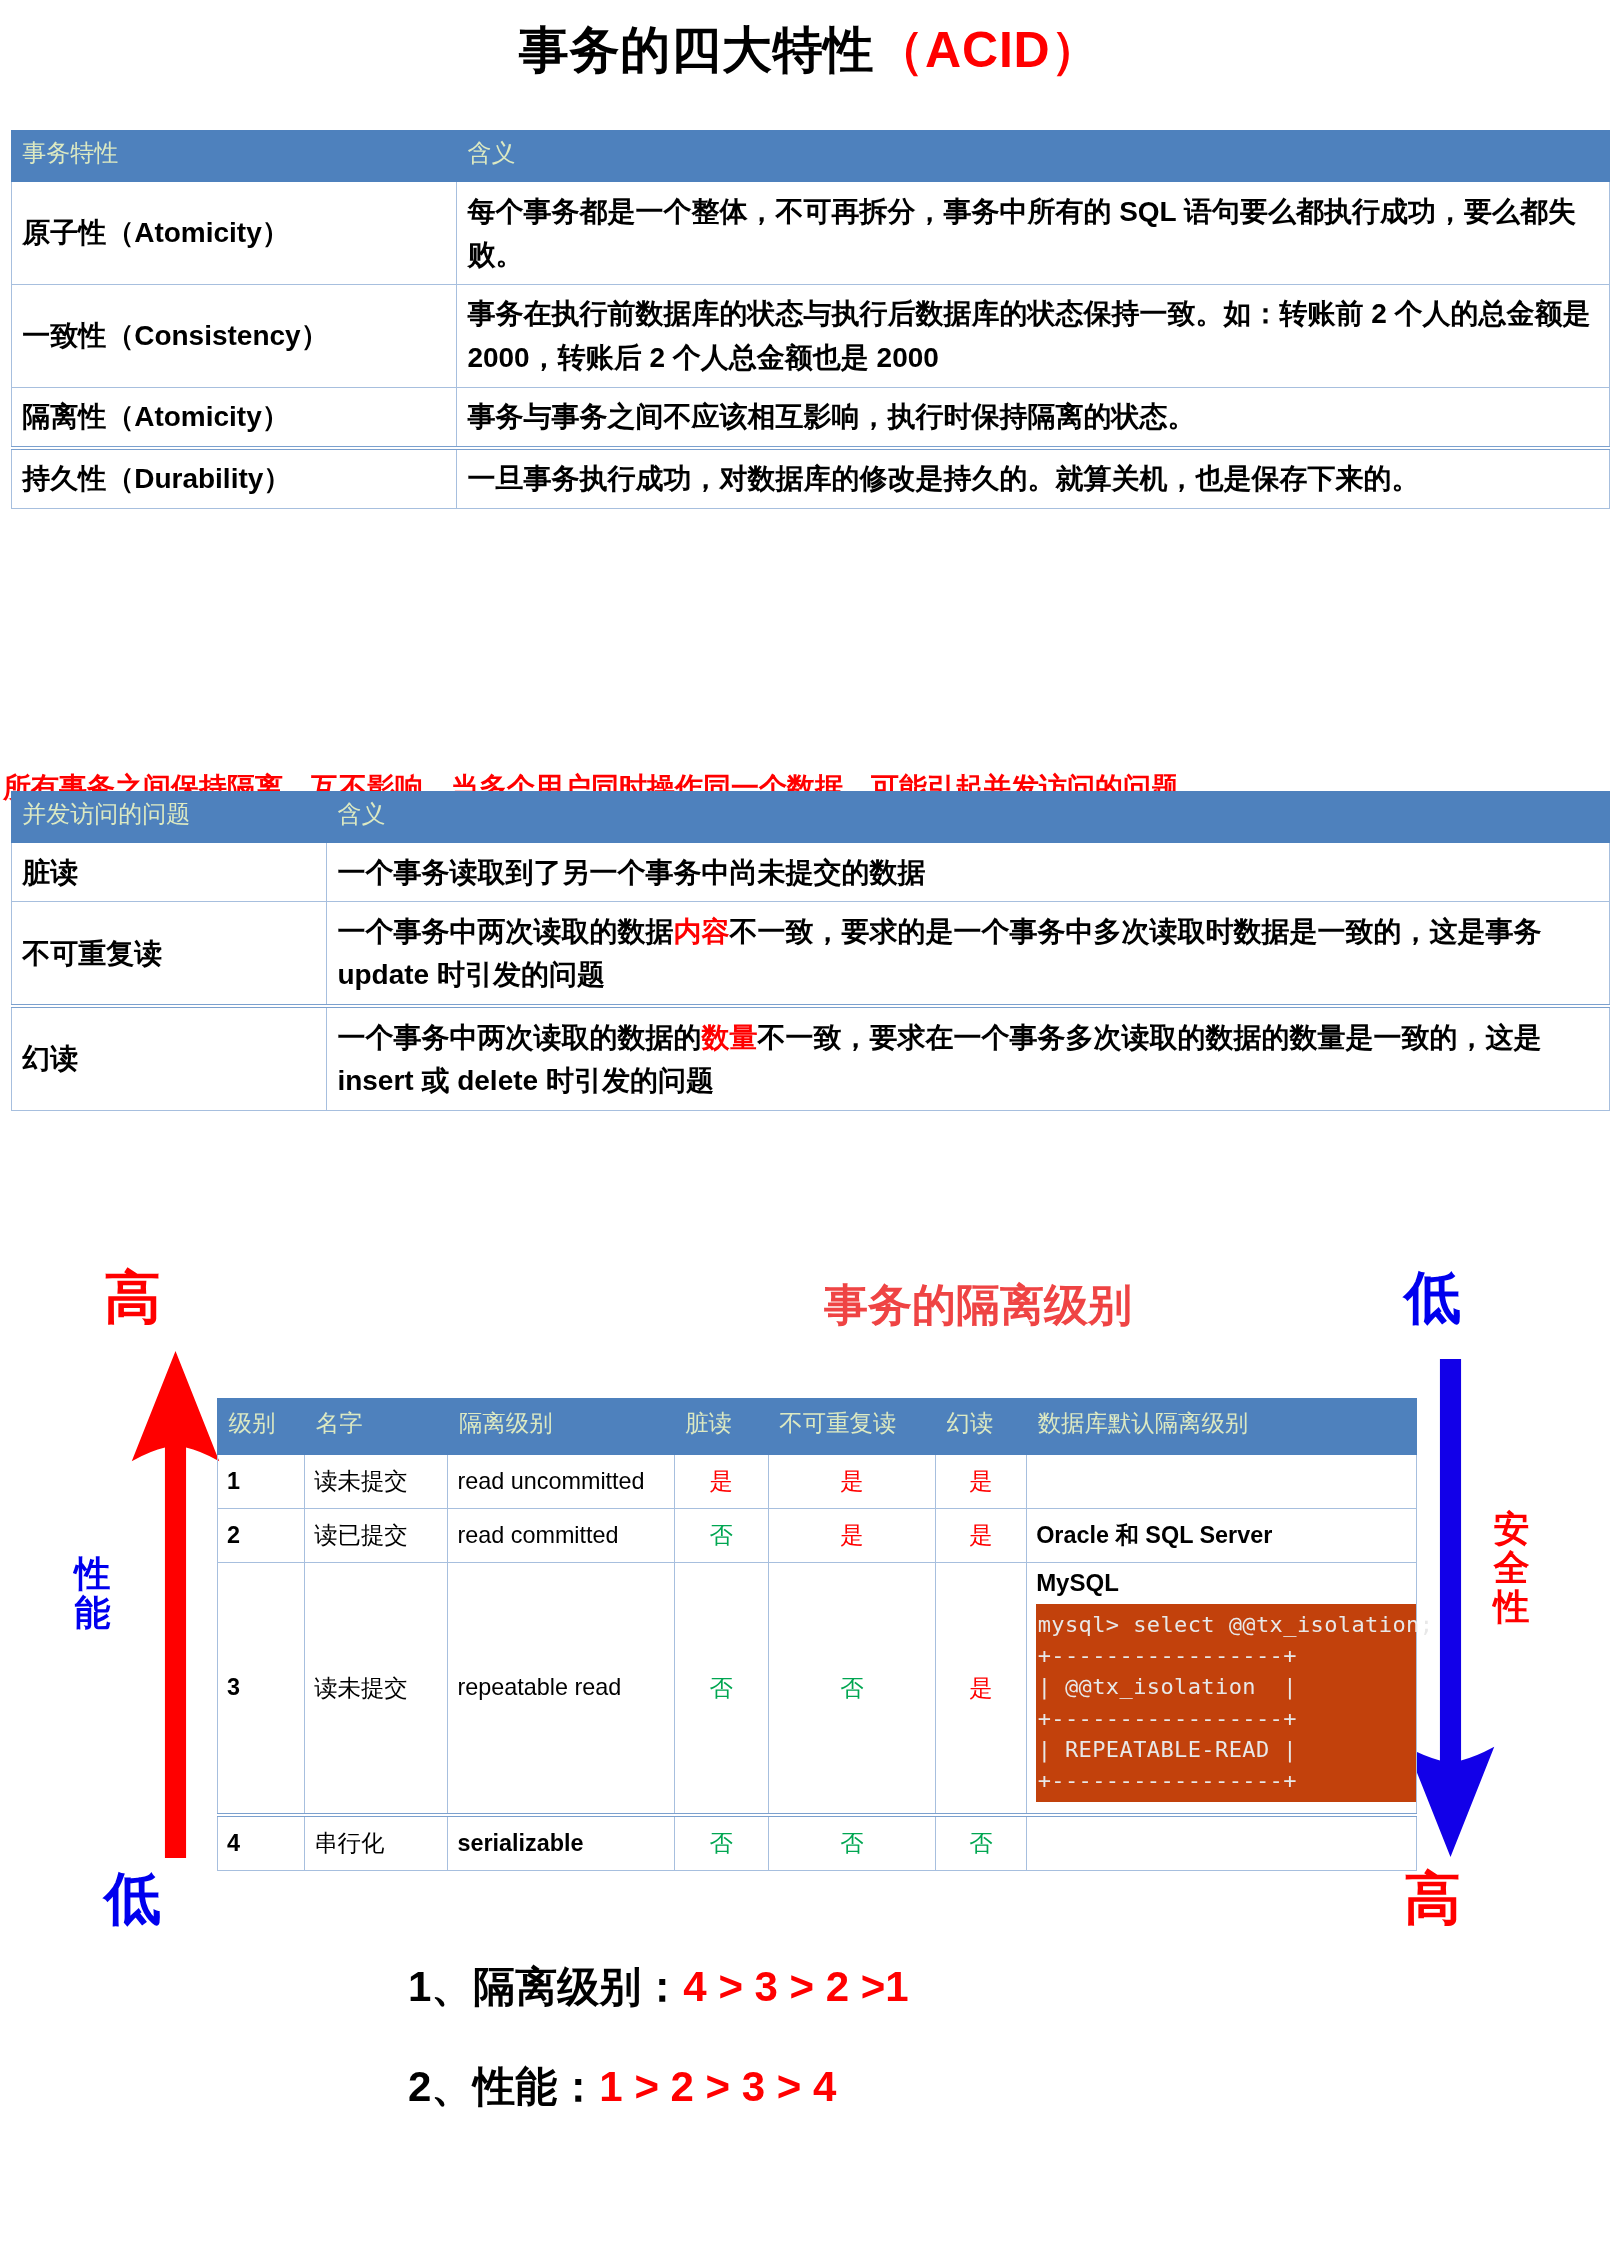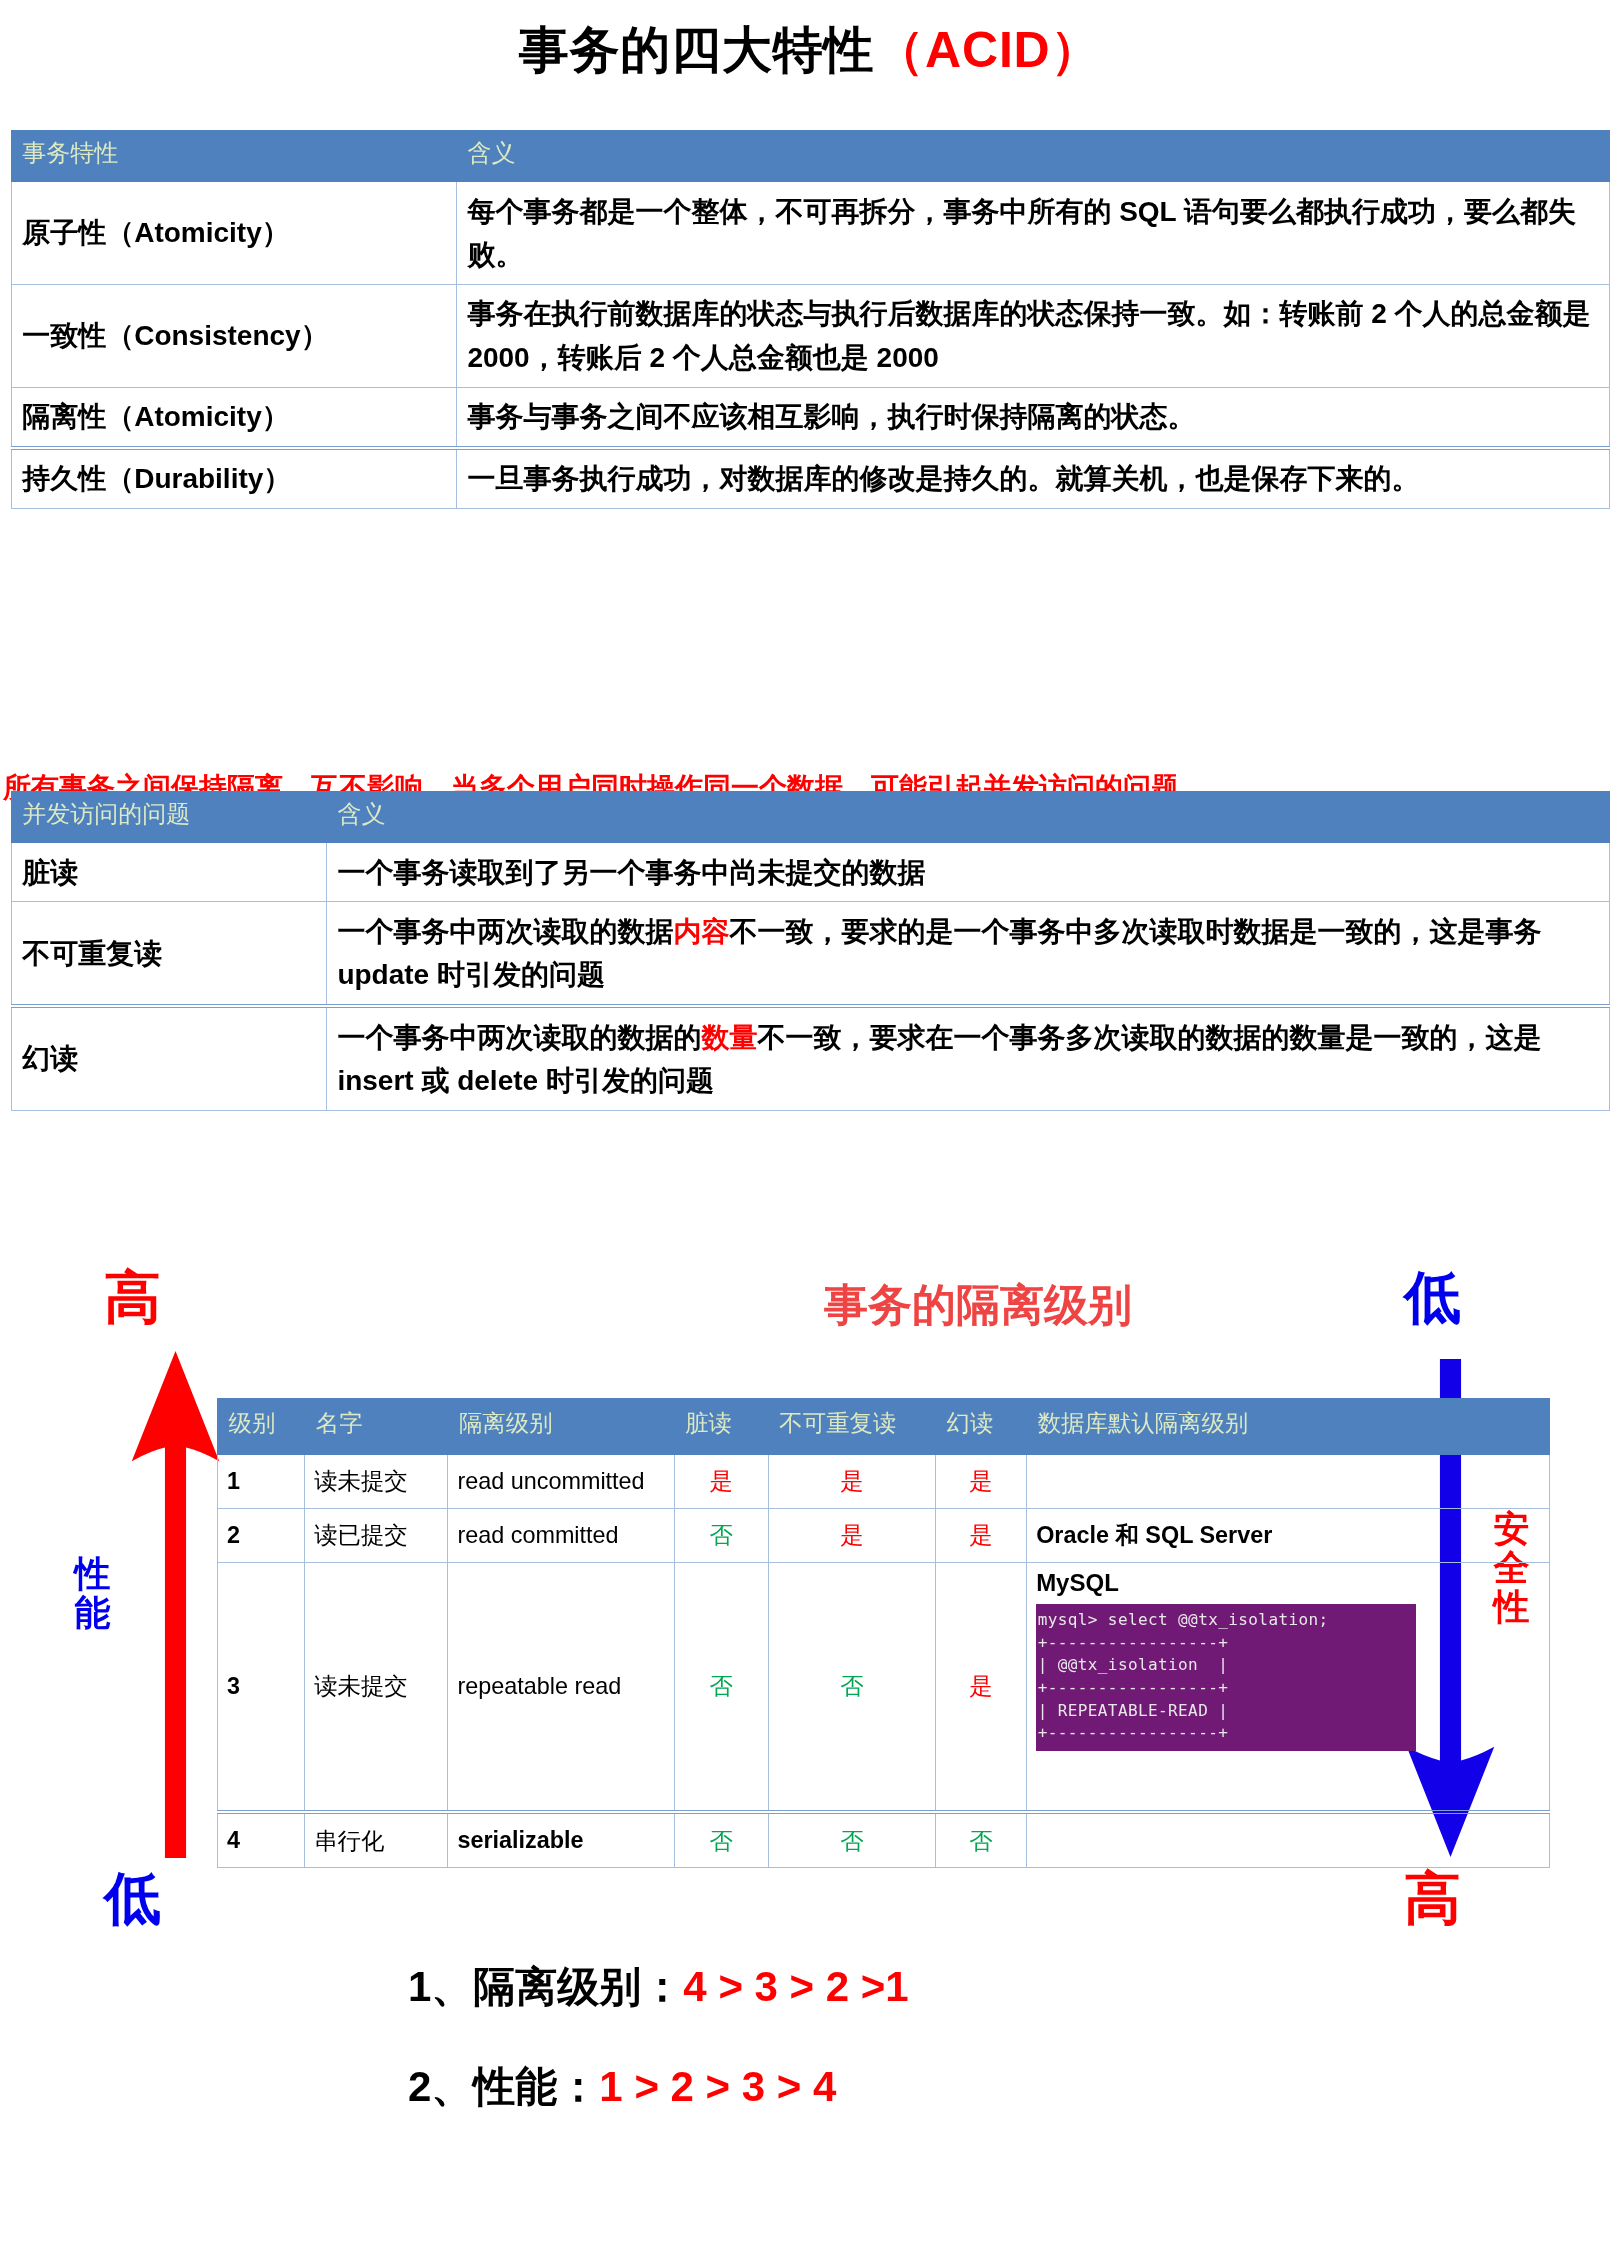--- a/index.html
+++ b/index.html
@@ -115,21 +115,21 @@
     position: absolute; left: 1404px; top: 1870px;
     color: #FF0000; font-size: 57px; font-weight: 700; line-height: 1;
   }
   #arrow-right-side-label {
     position: absolute; left: 1491px; top: 1510px;
     color: #FF0000; font-size: 36px; font-weight: 700;
     width: 41px; line-height: 1.08; text-align: center;
   }
   #arrow-down { position: absolute; left: 1405px; top: 1359px; }
 
-  #iso-table { left: 217px; top: 1398px; width: 1333px; padding-left: 48px; }
+  #iso-table { left: 217px; top: 1398px; width: 1200px; padding-left: 48px; }
   #iso-table thead th {
     font-size: 23.4px; padding-top: 7.5px; padding-bottom: 15px;
   }
   #iso-table td { font-size: 23.4px; padding: 10.6px 9px; }
   #iso-table .col-level { width: 65px; }
   #iso-table .col-name  { width: 121px; }
   #iso-table .col-iso   { width: 204px; }
   #iso-table .col-dirty { width: 72px; }
   #iso-table .col-nonrep{ width: 145px; }
   #iso-table .col-phan  { width: 69px; }
@@ -138,24 +138,24 @@
   #iso-table .lvl { font-weight: 700; }
   #iso-table .nm  { font-weight: 400; }
   #iso-table .isoname { font-weight: 400; }
   #iso-table .isoname.bold { font-weight: 700; }
   #iso-table .row3 td { height: 226px; vertical-align: middle; }
 
   .db-label { font-weight: 700; font-size: 24px; }
   .mysql-cell { padding-top: 6px !important; vertical-align: top !important; }
   .mysql-name { font-weight: 700; font-size: 24px; display:block; margin-bottom: 7.5px;}
   .terminal {
-    background: #701a75;
+    background: #c2410c;
     color: #E8E8E8;
     font-family: "DejaVu Sans Mono", "Liberation Mono", monospace;
-    font-size: 16px;
+    font-size: 22px;
     line-height: 1.42;
     padding: 4.5px 1.5px 6px 1.5px;
     width: 377px;
     white-space: pre;
     font-weight: 400;
     letter-spacing: 0.4px;
   }
 
   
   #summary {

